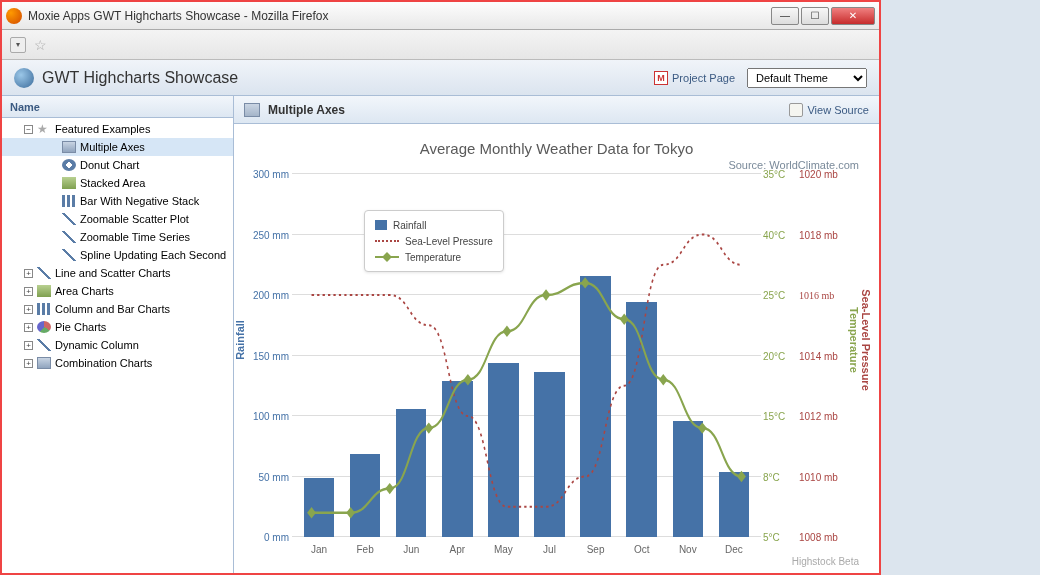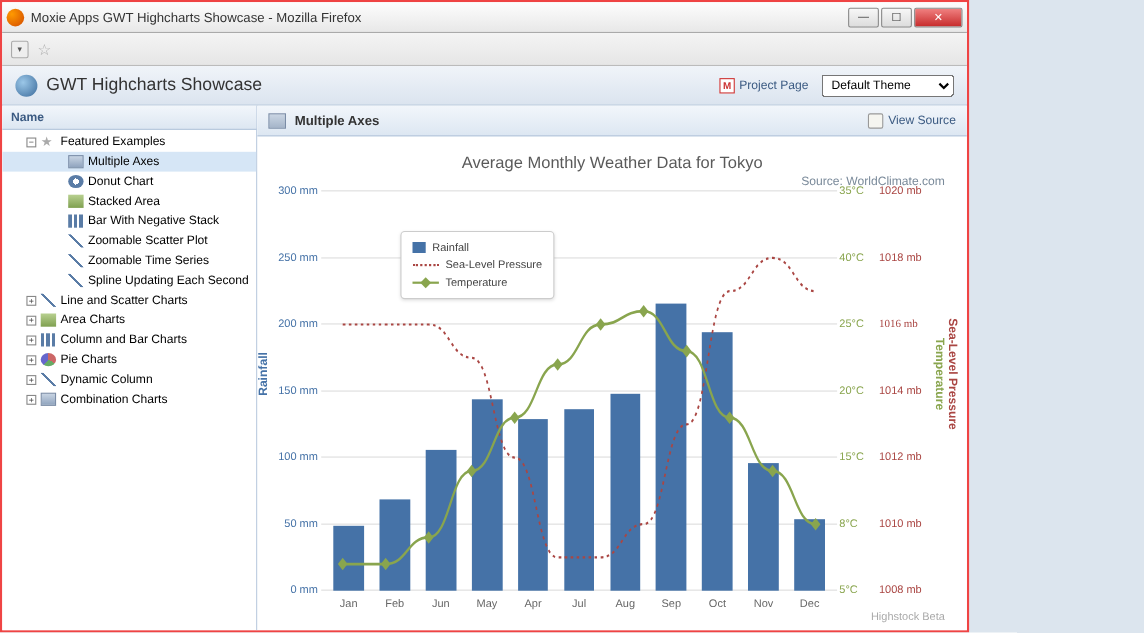--- a/index.html
+++ b/index.html
@@ -259,34 +259,30 @@
                 </div>
                 <div class="bar-slot">
                   <div class="bar" style="height: 23%;"></div>
                   <div class="xlabel">Feb</div>
                 </div>
                 <div class="bar-slot">
                   <div class="bar" style="height: 35.3333%;"></div>
                   <div class="xlabel">Jun</div>
                 </div>
                 <div class="bar-slot">
+                  <div class="bar" style="height: 43%;"></div>
+                  <div class="xlabel">Apr</div>
+                </div>
+                <div class="bar-slot">
                   <div class="bar" style="height: 48%;"></div>
                   <div class="xlabel">May</div>
                 </div>
                 <div class="bar-slot">
-                  <div class="bar" style="height: 43%;"></div>
-                  <div class="xlabel">Apr</div>
-                </div>
-                <div class="bar-slot">
                   <div class="bar" style="height: 45.3333%;"></div>
                   <div class="xlabel">Jul</div>
-                </div>
-                <div class="bar-slot">
-                  <div class="bar" style="height: 49.3333%;"></div>
-                  <div class="xlabel">Aug</div>
                 </div>
                 <div class="bar-slot">
                   <div class="bar" style="height: 72%;"></div>
                   <div class="xlabel">Sep</div>
                 </div>
                 <div class="bar-slot">
                   <div class="bar" style="height: 64.6667%;"></div>
                   <div class="xlabel">Oct</div>
                 </div>
                 <div class="bar-slot">

